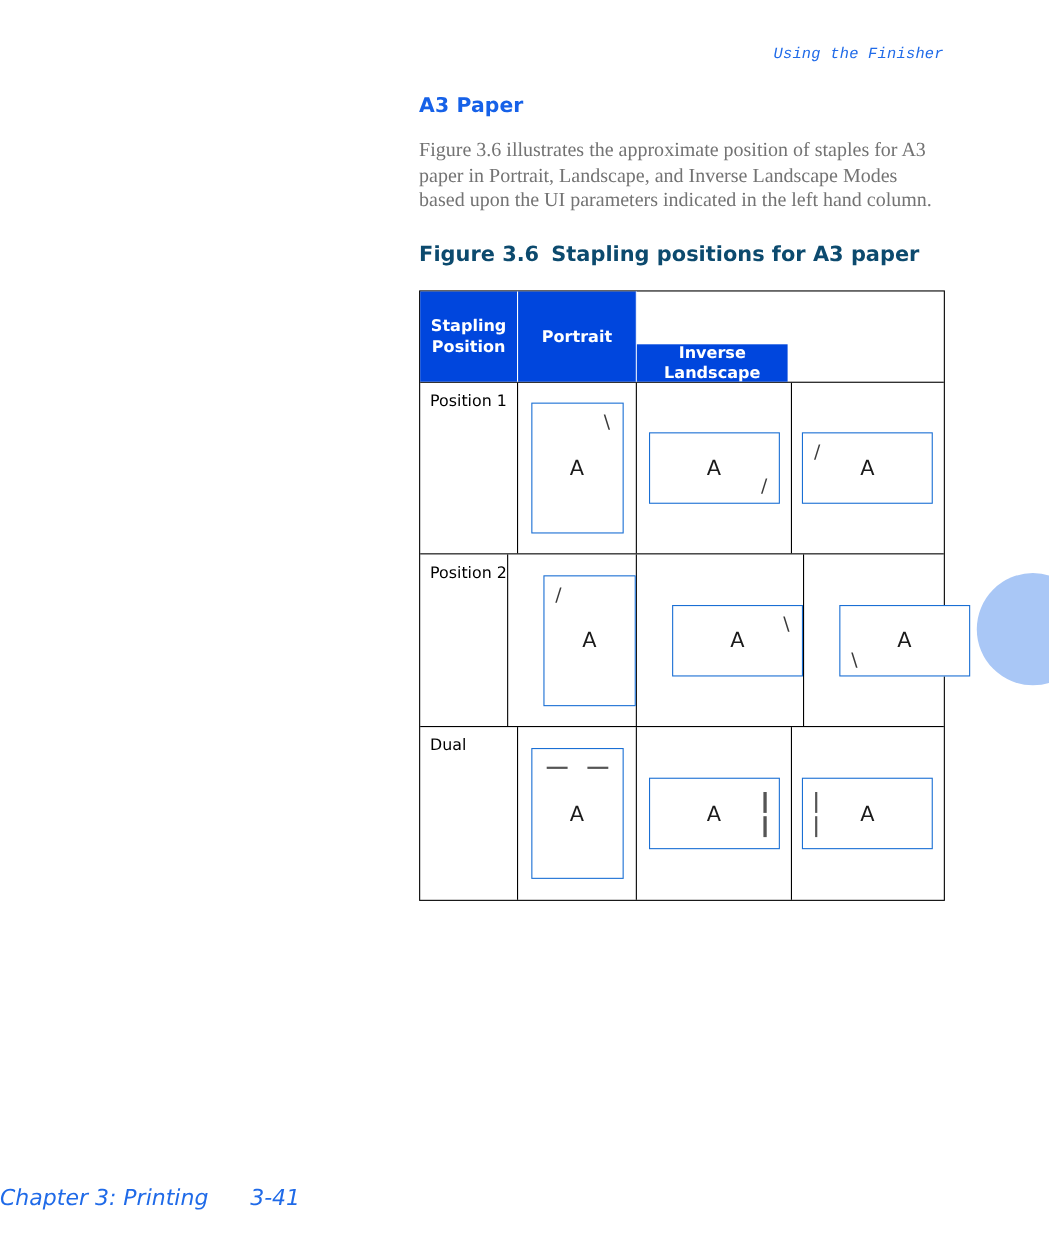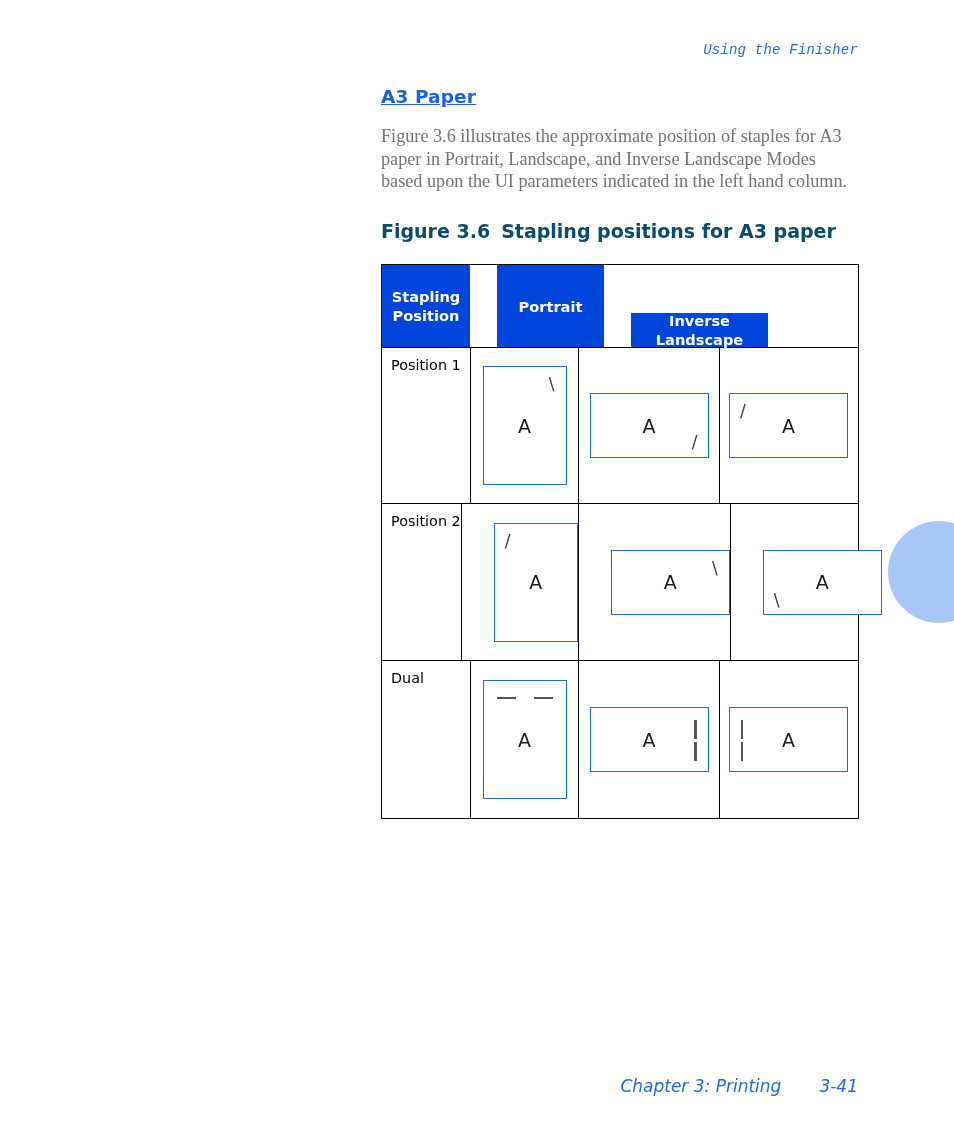--- a/index.html
+++ b/index.html
@@ -48,21 +48,20 @@
     width: 478px;
   }
 
   .section-heading {
     font-family: "DejaVu Sans", sans-serif;
     font-weight: bold;
     font-size: 18.5px;
     color: #1661e8;
     margin: 0 0 18px 0;
     letter-spacing: 0.1px;
-    text-decoration: underline;
   }
 
   .body-text {
     font-family: "Liberation Serif", serif;
     font-size: 18.2px;
     line-height: 22.6px;
     color: #737373;
     margin: 0;
     width: 476px;
   }
@@ -85,21 +84,20 @@
     height: 555px;
     border: 1.6px solid #000000;
     box-sizing: border-box;
     background: #ffffff;
   }
 
   .thead-row {
     display: flex;
     height: 82px;
     box-sizing: border-box;
-    gap: 26px;
   }
   .th {
     background: #0046dd;
     color: #ffffff;
     font-family: "DejaVu Sans", sans-serif;
     font-weight: bold;
     font-size: 14.6px;
     line-height: 19px;
     display: flex;
     align-items: center;
@@ -197,24 +195,23 @@
   .bar.dual-right-dn  { right: 11px; bottom: 10px; }
   .bar.dual-left-up   { left: 11px;  top: 12px; }
   .bar.dual-left-dn   { left: 11px;  bottom: 10px; }
 
   
   .page-footer {
     position: absolute;
     left: 0;
     top: 1076px;
     width: 858px;
-    text-align: right;
     font-family: "DejaVu Sans", sans-serif;
     font-style: italic;
-    font-size: 17px;
+    font-size: 20px;
     color: #1f6ae8;
   }
   .page-footer .chapter { margin-right: 38px; }
 </style>
 </head>
 <body>
 
 <div class="margin-circle"></div>
 
 <div class="running-header">Using the Finisher</div>

